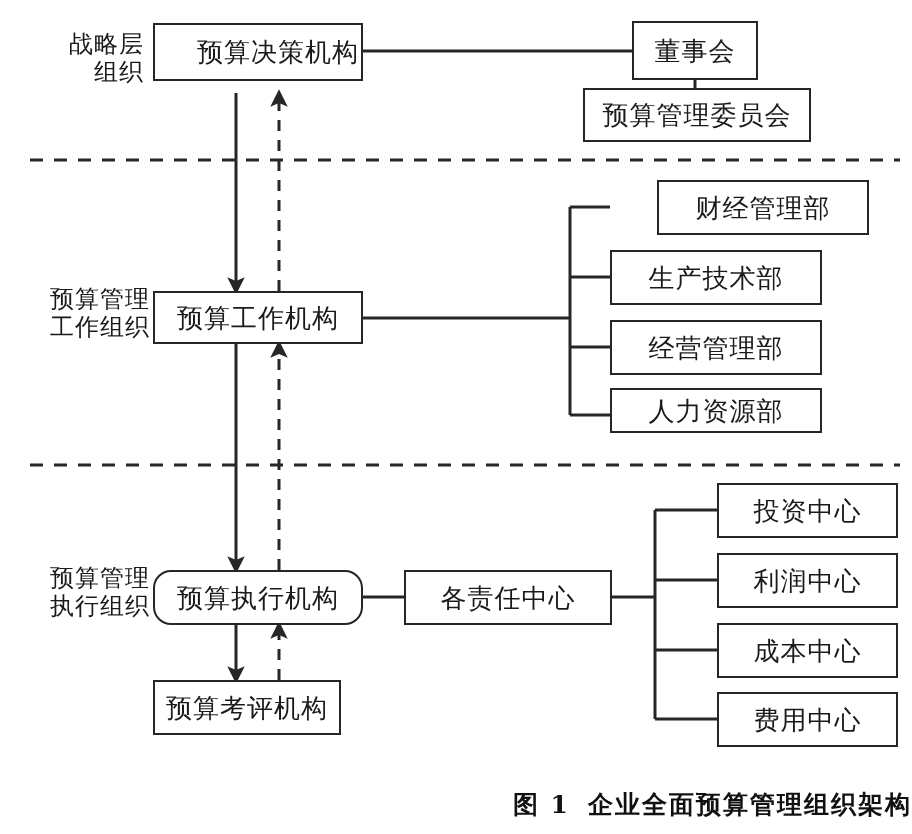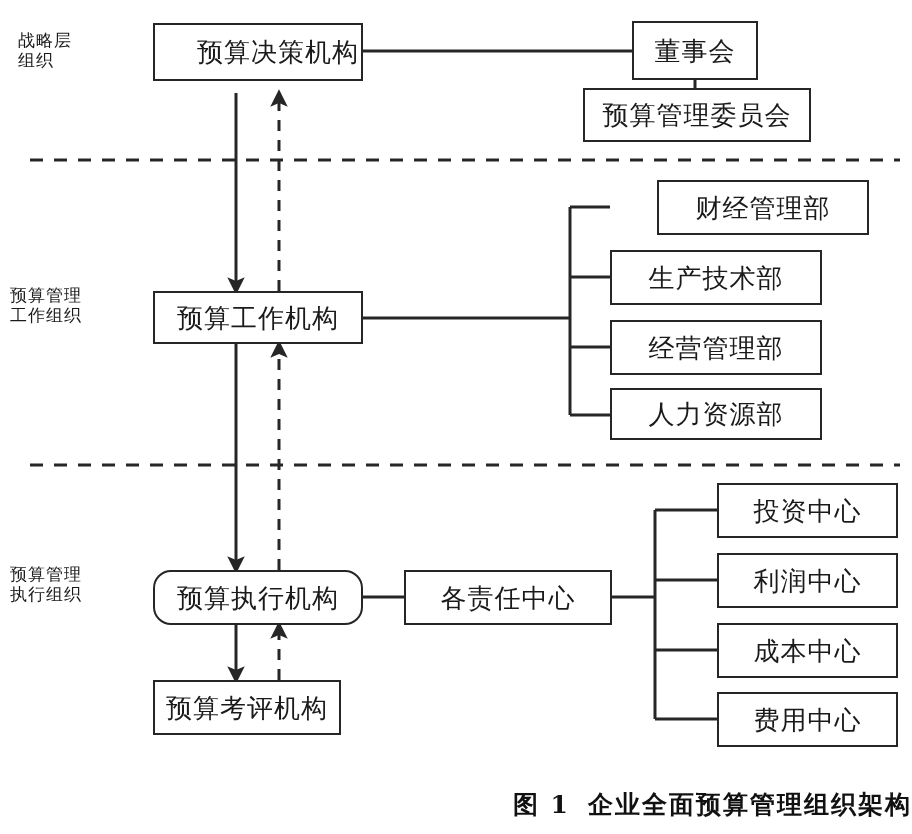--- a/index.html
+++ b/index.html
@@ -38,24 +38,24 @@
     font-size: 26px;
     line-height: 1;
     letter-spacing: 1px;
     white-space: nowrap;
     z-index: 3;
   }
   .tier-label {
     position: absolute;
     color: #1a1a1a;
     font-family: "DejaVu Serif", "Liberation Serif", serif;
-    font-size: 17px;
+    font-size: 24px;
     line-height: 1.18;
     letter-spacing: 1px;
-    text-align: left;
+    text-align: right;
     white-space: pre-line;
     z-index: 3;
   }
   #figure-caption {
     position: absolute;
     left: 0;
     top: 788px;
     width: 912px;
     text-align: right;
     font-family: "DejaVu Serif", "Liberation Serif", serif;
@@ -124,21 +124,21 @@
 执行组织</div>
 
   <div class="node" style="left:153px; top:23px; width:210px; height:58px;padding-left:40px;">预算决策机构</div>
   <div class="node" style="left:632px; top:21px; width:126px; height:59px;">董事会</div>
   <div class="node" style="left:583px; top:88px; width:228px; height:54px;">预算管理委员会</div>
 
   <div class="node" style="left:153px; top:291px; width:210px; height:53px;">预算工作机构</div>
   <div class="node" style="left:610px; top:180px; width:212px; height:55px;margin-left:47px;">财经管理部</div>
   <div class="node" style="left:610px; top:250px; width:212px; height:55px;">生产技术部</div>
   <div class="node" style="left:610px; top:320px; width:212px; height:55px;">经营管理部</div>
-  <div class="node" style="left:610px; top:388px; width:212px; height:52px;">人力资源部</div>
+  <div class="node" style="left:610px; top:388px; width:212px; height:45px;">人力资源部</div>
 
   <div class="node" style="left:153px; top:570px; width:210px; height:55px;border-radius:18px;">预算执行机构</div>
   <div class="node" style="left:153px; top:680px; width:188px; height:55px;">预算考评机构</div>
   <div class="node" style="left:404px; top:570px; width:208px; height:55px;">各责任中心</div>
   <div class="node" style="left:717px; top:483px; width:181px; height:55px;">投资中心</div>
   <div class="node" style="left:717px; top:553px; width:181px; height:55px;">利润中心</div>
   <div class="node" style="left:717px; top:623px; width:181px; height:55px;">成本中心</div>
   <div class="node" style="left:717px; top:692px; width:181px; height:55px;">费用中心</div>
 
   <div id="figure-caption">

